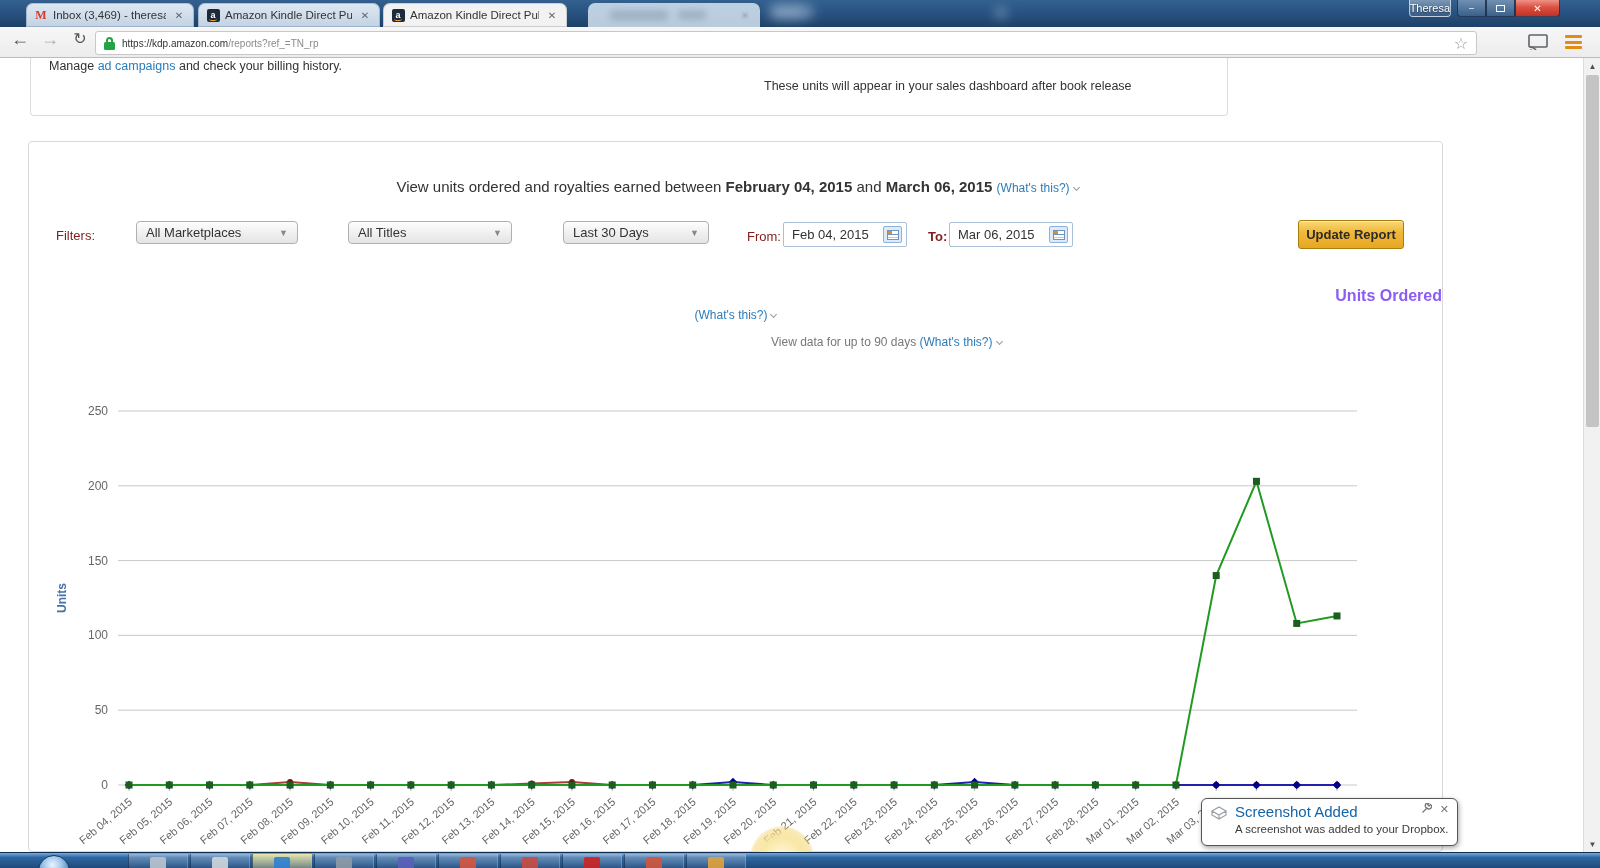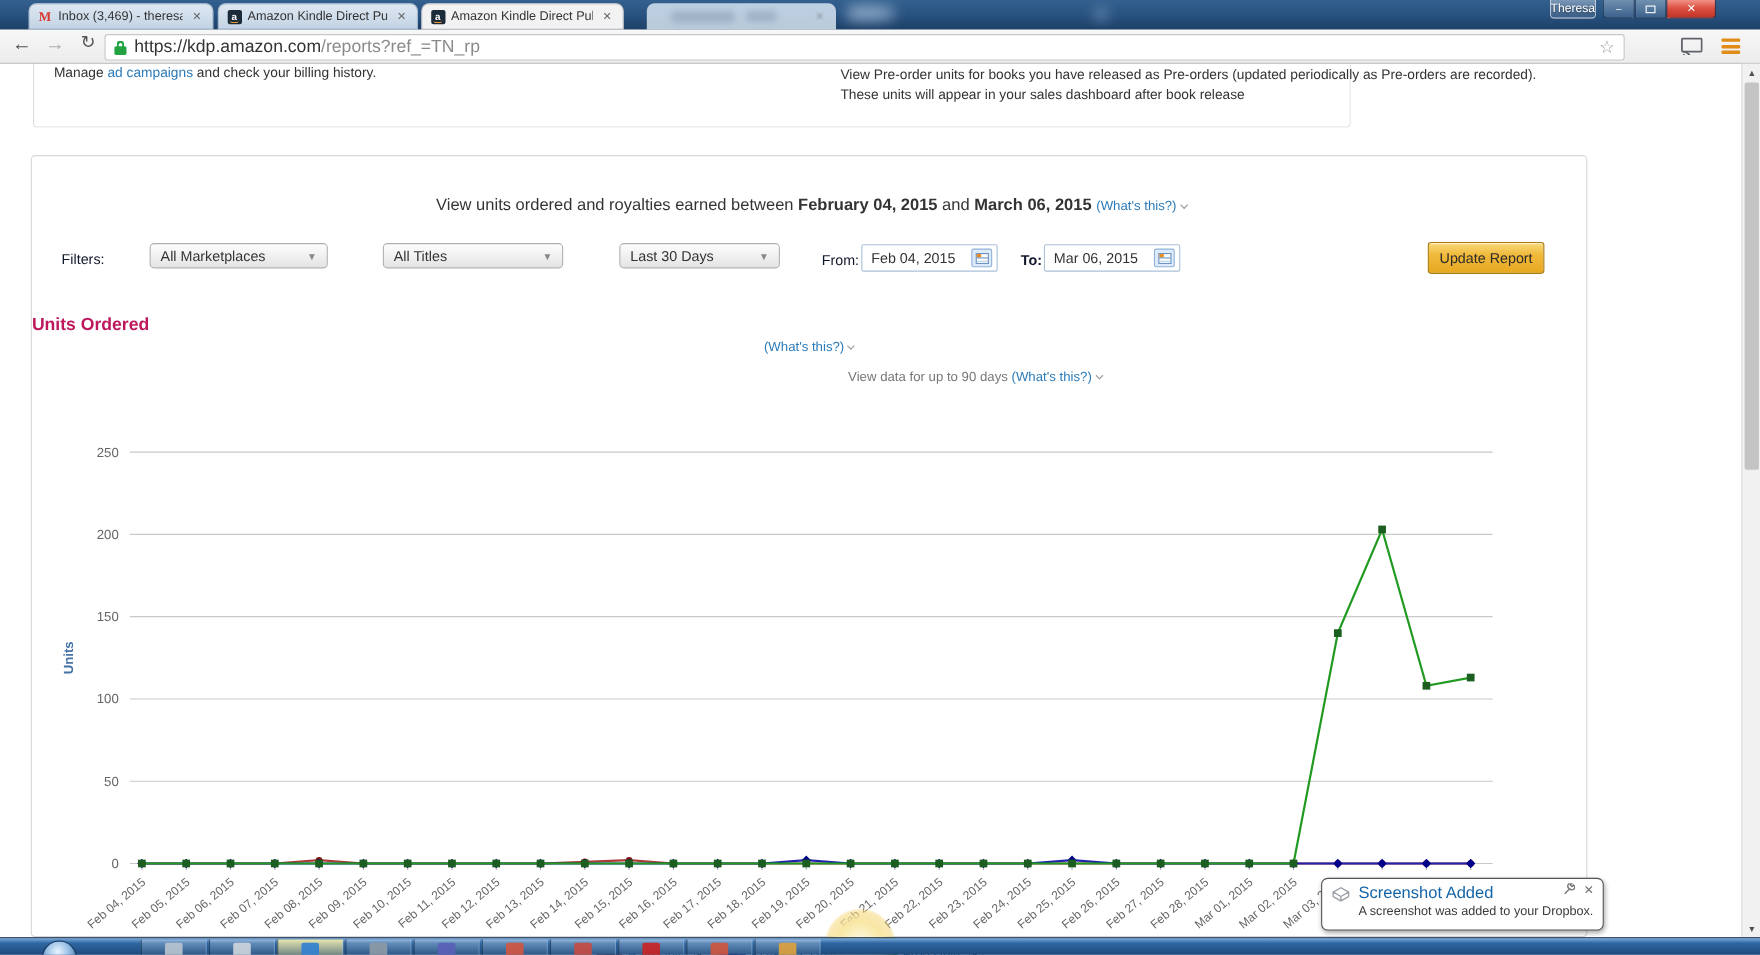--- a/index.html
+++ b/index.html
@@ -38,21 +38,21 @@
 
   
   #toolbar { position:absolute; top:27px; left:0; width:1600px; height:31px;
     background:linear-gradient(180deg,#f7f7f7,#ececec); border-bottom:1px solid #bcbcbc; z-index:2; }
   .nav-ico { position:absolute; top:2px; font-size:18px; color:#555; width:24px; text-align:center; cursor:pointer; }
   #omnibox { position:absolute; top:4px; left:95px; width:1382px; height:24px; background:#fff;
     border:1px solid #c8c8c8; border-radius:3px; display:flex; align-items:center; padding:0 8px; }
   .lock { width:11px; height:13px; position:relative; margin-right:7px; flex:0 0 auto; }
   .lock .shackle { position:absolute; top:0; left:2px; width:7px; height:6px; border:2px solid #23a342; border-bottom:none; border-radius:4px 4px 0 0; }
   .lock .body { position:absolute; bottom:0; left:0; width:11px; height:8px; background:#23a342; border-radius:1.5px; }
-  .url-text { font-size:16px; color:#333; white-space:nowrap; }
+  .url-text { font-size:10px; color:#333; white-space:nowrap; }
   .url-text .path { color:#8a8a8a; }
   #omni-star { margin-left:auto; font-size:16px; color:#9a9a9a; cursor:pointer; }
   #cast-ico { position:absolute; top:7px; right:52px; cursor:pointer; }
   #menu-ico { position:absolute; top:8px; right:18px; width:17px; cursor:pointer; }
   #menu-ico div { height:3px; background:#e08c17; margin-bottom:2.5px; border-radius:1px; }
 
   
   #scrollbar { position:absolute; top:58px; right:0; width:17px; height:794px; background:#f1f1f1; border-left:1px solid #dcdcdc; z-index:15; }
   #scrollbar .arr { width:17px; height:16px; font-size:8px; color:#505050; display:flex; align-items:center; justify-content:center; }
   #sb-thumb { position:absolute; top:17px; left:2px; width:13px; height:352px; background:#c4c4c4; border-radius:2px; }
@@ -68,41 +68,41 @@
   .chev { display:inline-block; width:5px; height:5px; border-right:1.5px solid #999; border-bottom:1.5px solid #999;
     transform:rotate(45deg); margin-left:4px; vertical-align:2px; }
 
   #panel { position:absolute; top:83px; left:28px; width:1415px; height:711px; background:#fff;
     border:1px solid #d8d8d8; border-radius:4px; }
   #report-heading { position:absolute; top:36px; left:2px; width:100%; text-align:center; font-size:15px; color:#333; }
   #report-heading b { font-weight:bold; }
   #report-heading .small-link { font-size:12px; }
 
   
-  .flt-label { position:absolute; font-size:13px; color:#0f172a; }
+  .flt-label { position:absolute; font-size:13px; color:#7f1d1d; }
   .dropdown { position:absolute; height:23px; border:1px solid #b0b0b0; border-radius:4px;
     background:linear-gradient(180deg,#fdfdfd,#e4e4e4); font-size:13px; color:#333;
     display:flex; align-items:center; padding:0 9px; cursor:pointer; }
   .dropdown .dd-arrow { margin-left:auto; font-size:9px; color:#888; }
   .datebox { position:absolute; height:25px; background:#fff; border:1px solid #a9c0d8; border-radius:2px;
     display:flex; align-items:center; padding:0 4px 0 8px; font-size:13px; color:#333; }
   .cal-btn { margin-left:auto; width:19px; height:17px; background:#ddeafa; border:1px solid #8fb2d9; border-radius:2px;
     display:flex; align-items:center; justify-content:center; cursor:pointer; }
   .cal-glyph { width:12px; height:10px; background:
       linear-gradient(#fff,#fff); position:relative; border:1px solid #6d94bf; }
   .cal-glyph:before { content:""; position:absolute; top:0; left:0; width:4px; height:3px; background:#e88a1d; }
   .cal-glyph:after { content:""; position:absolute; top:3px; left:0; right:0; height:1px; background:#6d94bf; box-shadow:0 3px 0 #b9cfe4; }
   #update-btn { position:absolute; top:78px; left:1269px; width:106px; height:29px;
     background:linear-gradient(180deg,#f8d978 0%,#f0b93b 40%,#e7a821 100%);
-    border:1px solid #a97c10; border-radius:3px; font-size:13px; font-weight:normal; color:#2b2b2b;
+    border:1px solid #a97c10; border-radius:3px; font-size:13px; font-weight:bold; color:#2b2b2b;
     display:flex; align-items:center; justify-content:center; cursor:pointer; box-shadow:inset 0 1px 0 rgba(255,255,255,.5); }
   #range-note { position:absolute; top:193px; left:742px; font-size:12px; color:#777; white-space:nowrap; }
 
   
-  #chart-title { position:absolute; top:145px; left:0; width:100%; text-align:left; font-size:16px; font-weight:bold; color:#be185d; }
+  #chart-title { position:absolute; top:145px; left:0; width:100%; text-align:right; font-size:16px; font-weight:bold; color:#8b5cf6; }
   #chart-sub { position:absolute; top:166px; left:0; width:100%; text-align:center; font-size:12px; }
   #chart-svg { position:absolute; top:340px; left:40px; z-index:1; }
 
   
   #chart-legend { position:absolute; top:803px; left:28px; width:1380px; display:flex; justify-content:center; align-items:center; gap:10px; z-index:4; }
   .legend-item { display:flex; align-items:center; gap:5px; font-size:12px; color:#1c4c72; }
   .legend-cb { width:13px; height:13px; border:1px solid #878787; border-radius:2px;
     background:linear-gradient(180deg,#fefefe,#dcdcdc); font-size:11px; color:#222; line-height:11px;
     text-align:center; cursor:pointer; font-weight:bold; }
 
@@ -201,21 +201,21 @@
       </div>
   </div>
 
   <div id="page">
 
     <div id="notice-box">
       <div class="notice-left">
         <span>Manage </span><a class="lnk">ad campaigns</a><span> and check your billing history.</span>
       </div>
       <div class="notice-right">
-        <span>View Pre-order units for books you have released as Pre-orders (updated periodically as Pre-orders are recorded).</span><br>
+        <br>
         <span>These units will appear in your sales dashboard after book release</span>
       </div>
     </div>
 
     <div id="panel">
       <div id="report-heading">
         <span>View units ordered and royalties earned between </span><b>February 04, 2015</b><span> and </span><b>March 06, 2015</b>
         <a class="lnk small-link">(What's this?)</a><span class="chev"></span>
       </div>
 

